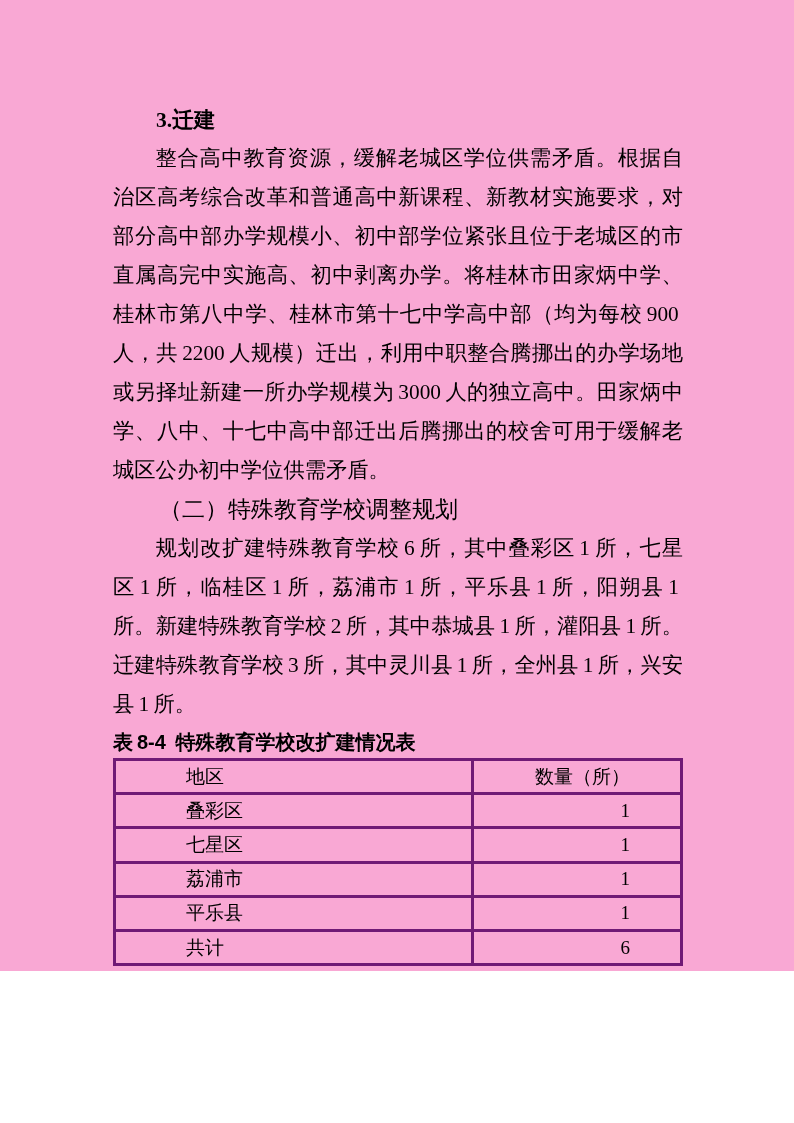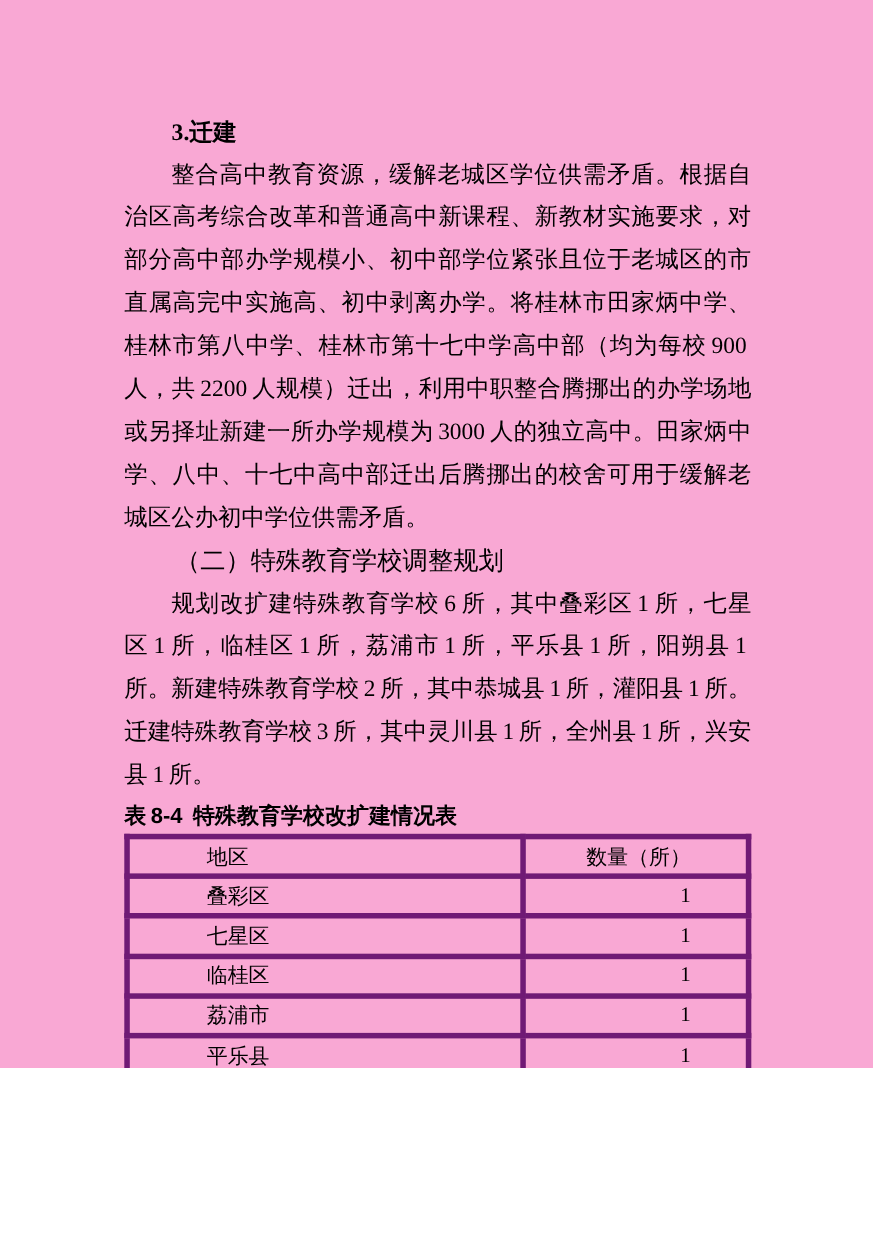--- a/index.html
+++ b/index.html
@@ -46,21 +46,21 @@
     font-weight: bold;
     text-align: left;
     font-family: "Liberation Sans", sans-serif;
   }
   table.data {
     border-collapse: collapse;
     width: 100%;
     table-layout: fixed;
   }
   table.data th, table.data td {
-    border: 5px solid #701a75;
+    border: 3px solid #701a75;
     height: 31.2px;
     font-size: 19px;
     font-weight: normal;
     padding: 0;
     vertical-align: middle;
   }
   .c1 { width: 285px; text-align: left; padding-left: 70px !important; }
   .c2 { text-align: right; padding-right: 50px !important; }
   .page-number {
     position: absolute;
@@ -97,24 +97,20 @@
       <tbody>
         <tr>
           <td class="c1">叠彩区</td>
           <td class="c2">1</td>
         </tr>
         <tr>
           <td class="c1">七星区</td>
           <td class="c2">1</td>
         </tr>
         <tr>
-          <td class="c1">临桂区</td>
-          <td class="c2">1</td>
-        </tr>
-        <tr>
           <td class="c1">荔浦市</td>
           <td class="c2">1</td>
         </tr>
         <tr>
           <td class="c1">平乐县</td>
           <td class="c2">1</td>
         </tr>
         <tr>
           <td class="c1">共计</td>
           <td class="c2">6</td>

